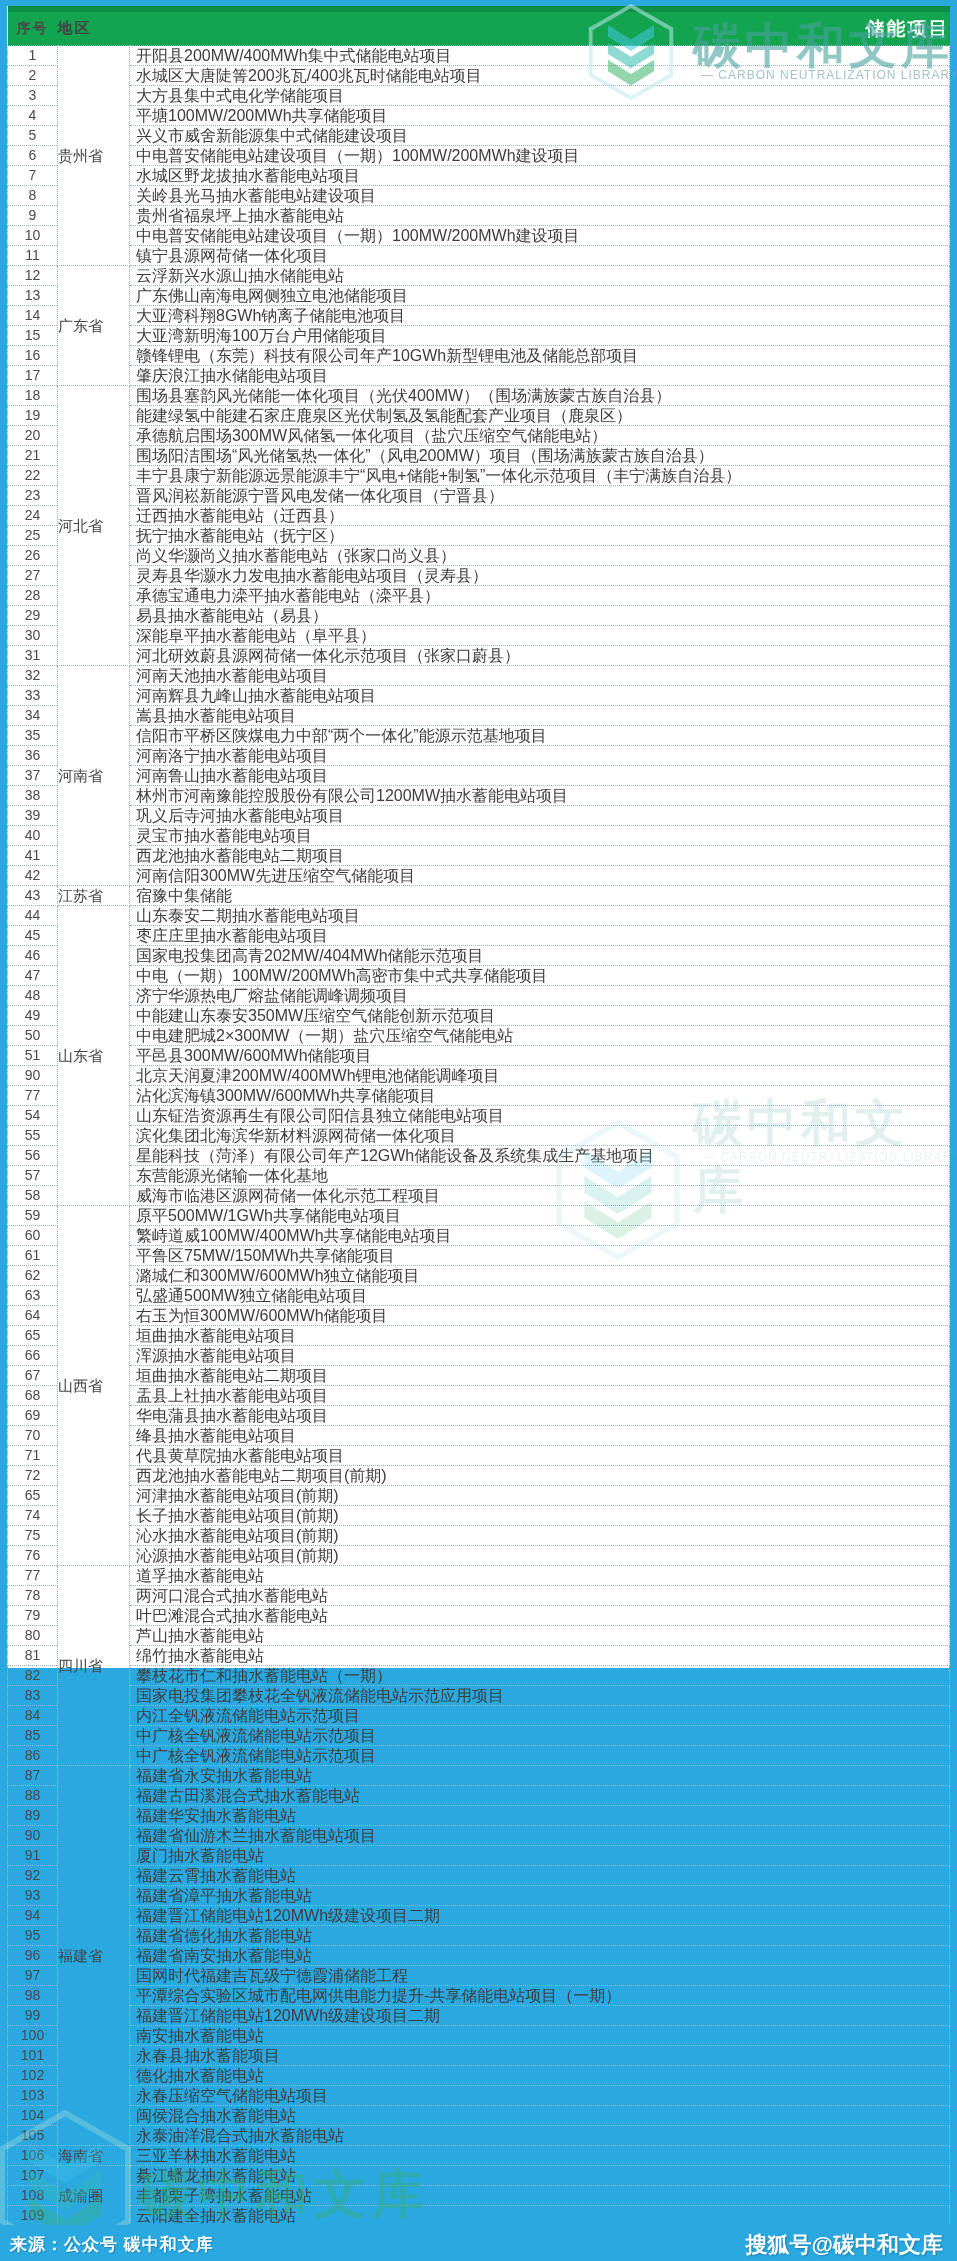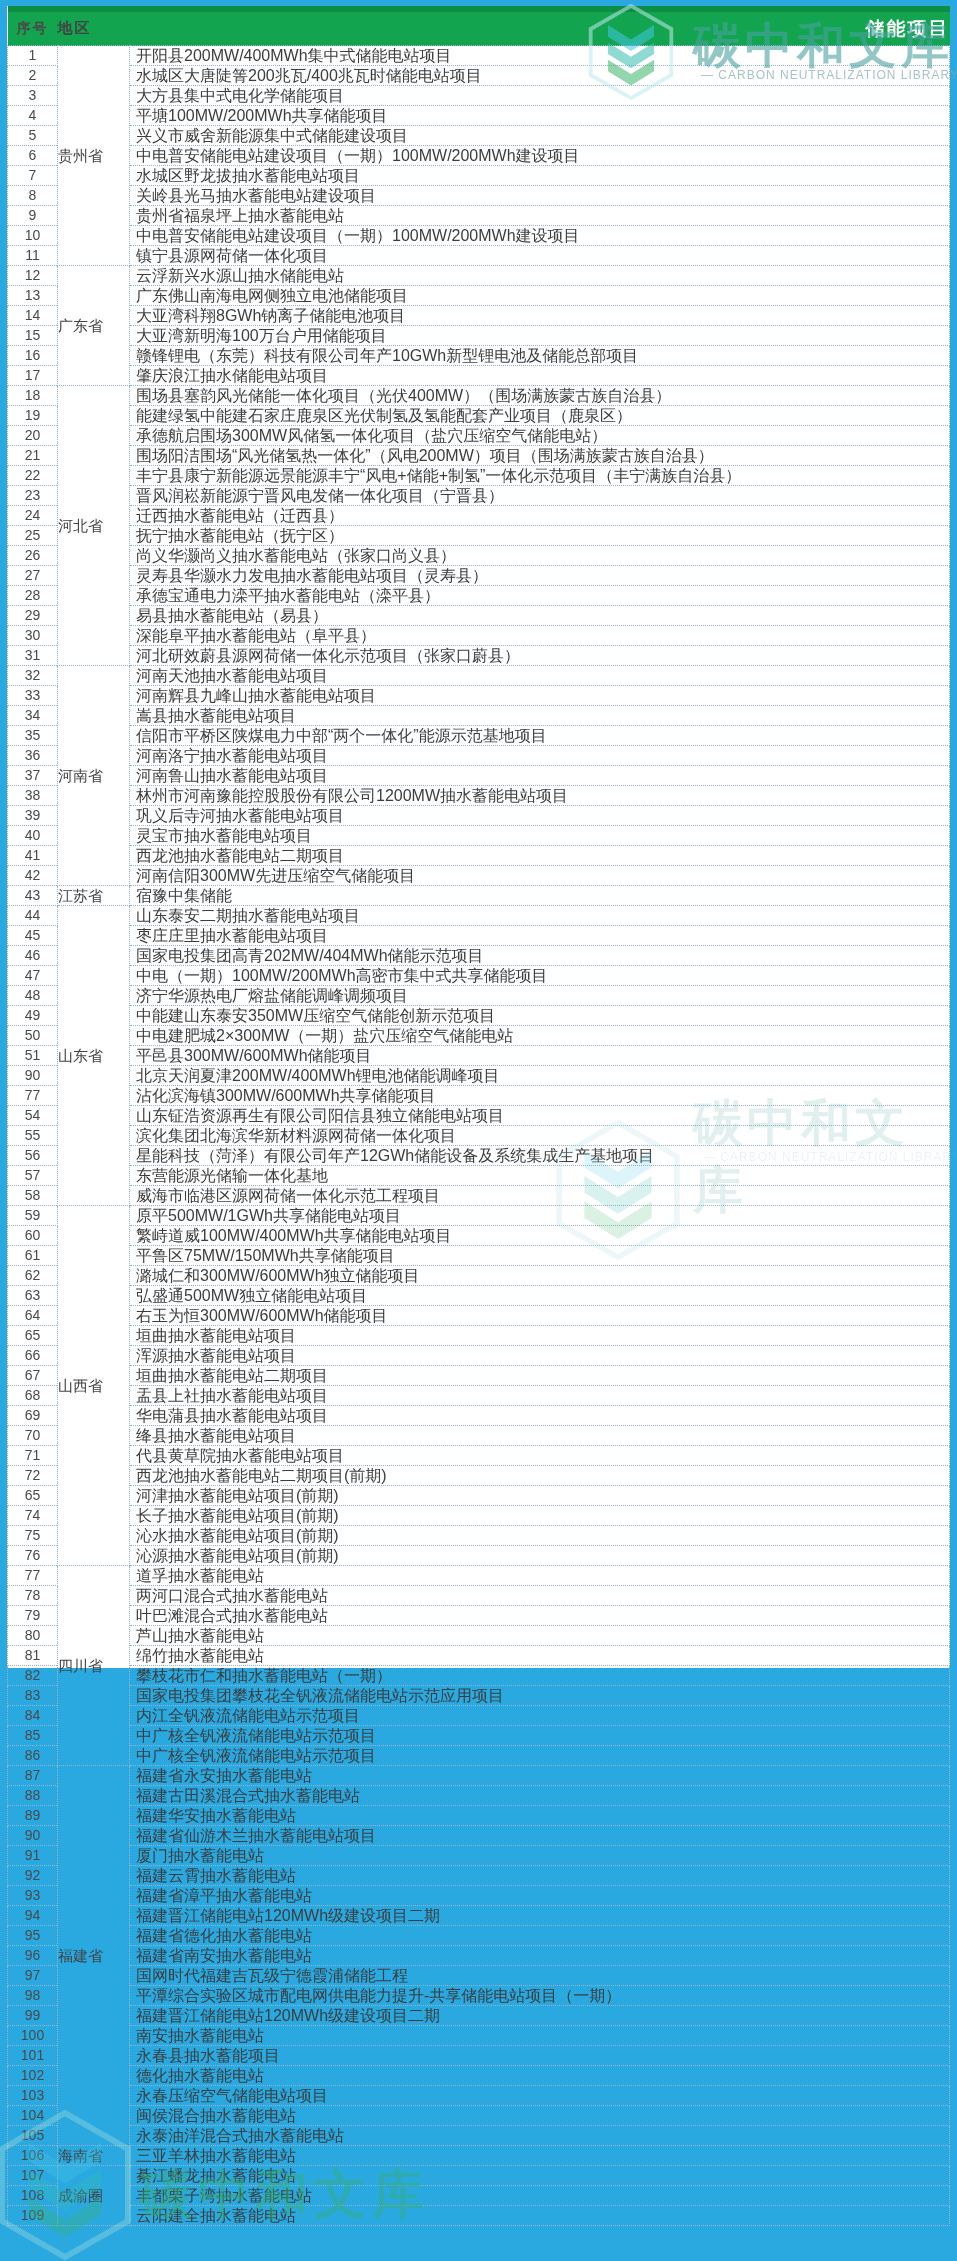--- a/index.html
+++ b/index.html
@@ -520,14 +520,18 @@
   <div class="wm wm-bottom" style="left:0px;top:2090px;width:620px;height:170px;">
     <svg class="logo" width="150" height="150" viewBox="0 0 100 100" style="position:absolute;left:-10px;top:20px;opacity:.3;">
       <path d="M50 2 L92 26 V74 L50 98 L8 74 V26 Z" fill="none" stroke="#bfe8d8" stroke-width="4"></path>
       <path d="M26 22 L50 37 L74 22 L74 34 L50 49 L26 34 Z" fill="#41c8e8"></path>
       <path d="M26 40 L50 55 L74 40 L74 52 L50 67 L26 52 Z" fill="#35bdae"></path>
       <path d="M26 58 L50 73 L74 58 L74 70 L50 85 L26 70 Z" fill="#3bb46a"></path>
     </svg>
     <div class="wm-title" style="position:absolute;left:140px;top:70px;">碳中和文库</div>
   </div>
 
+  <div class="footer-bar">
+    <div class="footer-source">来源：公众号 碳中和文库</div>
+    <div class="footer-sohu">搜狐号@碳中和文库</div>
+  </div>
 
 </div>
 
 </body></html>

